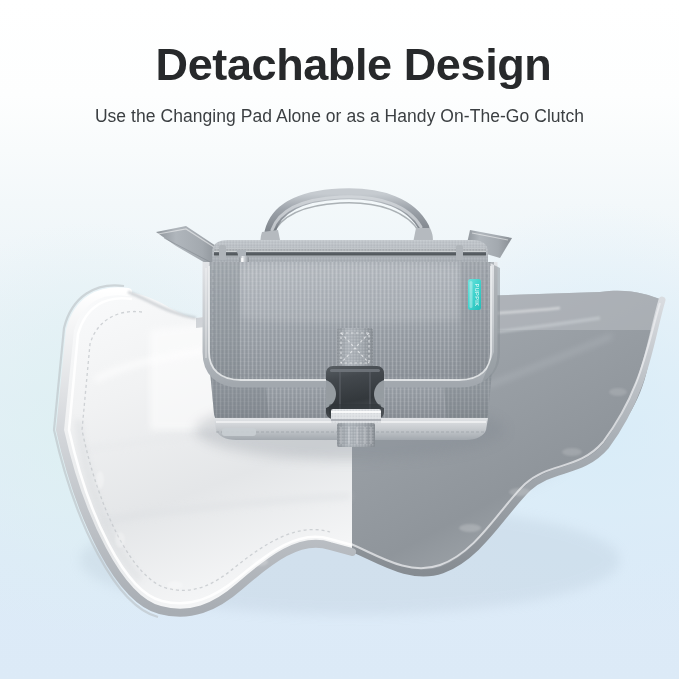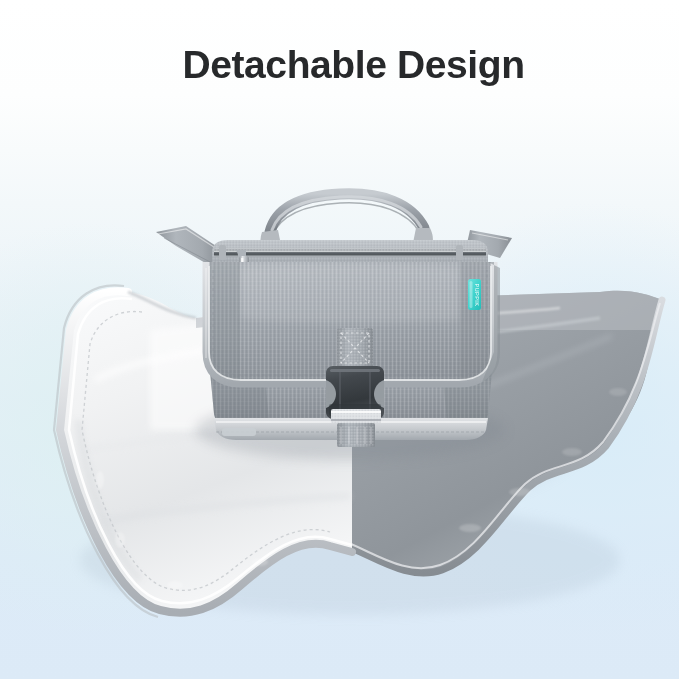--- a/index.html
+++ b/index.html
@@ -23,21 +23,21 @@
   
   .tint{position:absolute;pointer-events:none;}
   .tint.l{left:-120px;top:220px;width:420px;height:420px;
     background:radial-gradient(circle at 50% 50%, rgba(221,240,241,.85), rgba(221,240,241,0) 70%);}
   .tint.r{right:-140px;top:200px;width:440px;height:440px;
     background:radial-gradient(circle at 50% 50%, rgba(214,236,248,.8), rgba(214,236,248,0) 70%);}
 
   
   .header{position:absolute;left:0;right:0;top:38px;text-align:center;}
   .title{
-    font-size:39px;line-height:54px;font-weight:700;color:#27292b;
+    font-size:45px;line-height:54px;font-weight:700;color:#27292b;
     letter-spacing:-0.4px;margin:0;padding-left:28px;
   }
   .subtitle{
     font-size:17.5px;line-height:24px;font-weight:400;color:#3b3f42;
     margin:12px 0 0 0;letter-spacing:0.05px;
   }
 
   
   .scene{position:absolute;left:0;top:0;width:679px;height:679px;}
   .scene svg{display:block;}
@@ -45,20 +45,21 @@
 </head>
 <body>
 
 <div id="stage">
 
   <div class="tint l"></div>
   <div class="tint r"></div>
 
   <div class="header">
     <h1 class="title">Detachable Design</h1>
+    <p class="subtitle">Use the Changing Pad Alone or as a Handy On-The-Go Clutch</p>
   </div>
 
   <div class="scene">
   <svg width="679" height="679" viewBox="0 0 679 679" xmlns="http://www.w3.org/2000/svg">
     <defs>
 
       <linearGradient id="matTop" x1="0" y1="0" x2="0.35" y2="1">
         <stop offset="0%" stop-color="#fafbfc"></stop>
         <stop offset="35%" stop-color="#f1f2f3"></stop>
         <stop offset="70%" stop-color="#e4e6e8"></stop>

